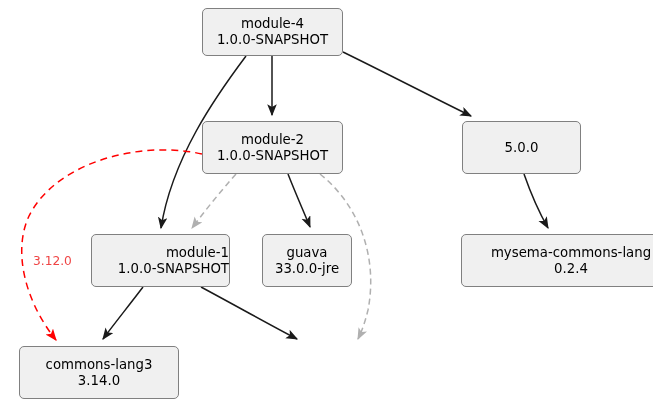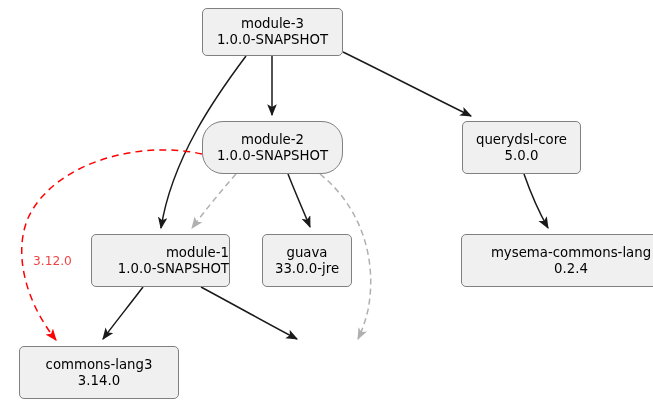--- a/index.html
+++ b/index.html
@@ -81,31 +81,30 @@
     <path d="M 320,174 C 360,206 378,258 368,310 C 365,322 362,331 358,339" fill="none" stroke="#b0b0b0" stroke-width="1.5" stroke-dasharray="6,4" marker-end="url(#ah-gray)"></path>
 
     <path d="M 143,287 C 127,308 114,324 103,339" fill="none" stroke="#1a1a1a" stroke-width="1.5" marker-end="url(#ah-black)"></path>
 
     <path d="M 201,287 C 240,308 272,326 297,339" fill="none" stroke="#1a1a1a" stroke-width="1.5" marker-end="url(#ah-black)"></path>
 
     <path d="M 524,174 C 531,194 540,214 548,228" fill="none" stroke="#1a1a1a" stroke-width="1.5" marker-end="url(#ah-black)"></path>
   </svg>
 
   <div class="node" id="node-0" style="left: 202px; top: 8px; width: 141px; height: 48px; background: rgb(240, 240, 240); border-color: rgb(128, 128, 128);">
-    <span class="n-name">module-3</span>
+    <span class="n-name">module-4</span>
     <span class="n-version">1.0.0-SNAPSHOT</span>
   </div>
 
-  <div class="node" id="node-1" style="left: 202px; top: 121px; width: 141px; height: 53px; background: rgb(240, 240, 240); border-color: rgb(128, 128, 128); border-radius: 21px;">
+  <div class="node" id="node-1" style="left: 202px; top: 121px; width: 141px; height: 53px; background: rgb(240, 240, 240); border-color: rgb(128, 128, 128);">
     <span class="n-name">module-2</span>
     <span class="n-version">1.0.0-SNAPSHOT</span>
   </div>
 
   <div class="node" id="node-2" style="left: 462px; top: 121px; width: 119px; height: 53px; background: rgb(240, 240, 240); border-color: rgb(128, 128, 128);">
-    <span class="n-name">querydsl-core</span>
     <span class="n-version">5.0.0</span>
   </div>
 
   <div class="node" id="node-3" style="left: 91px; top: 234px; width: 139px; height: 53px; background: rgb(240, 240, 240); border-color: rgb(128, 128, 128); align-items: flex-end;">
     <span class="n-name">module-1</span>
     <span class="n-version">1.0.0-SNAPSHOT</span>
   </div>
 
   <div class="node" id="node-4" style="left: 262px; top: 234px; width: 90px; height: 53px; background: rgb(240, 240, 240); border-color: rgb(128, 128, 128); justify-content: center;">
     <span class="n-name">guava</span>

